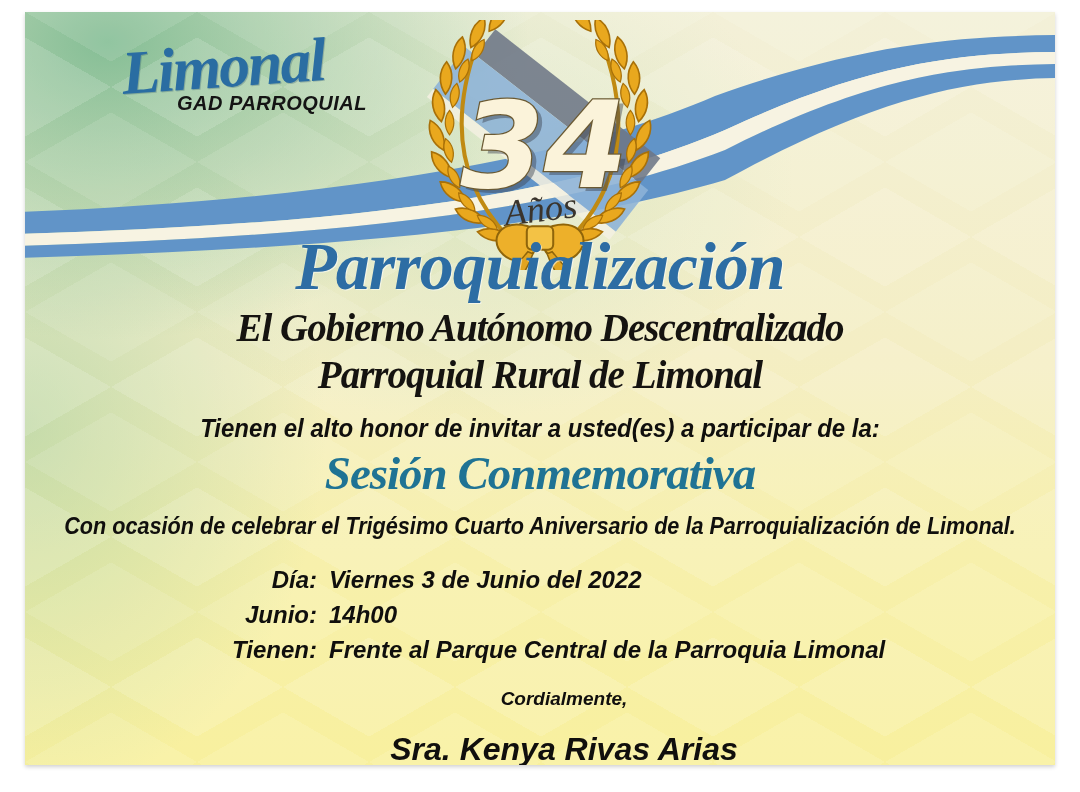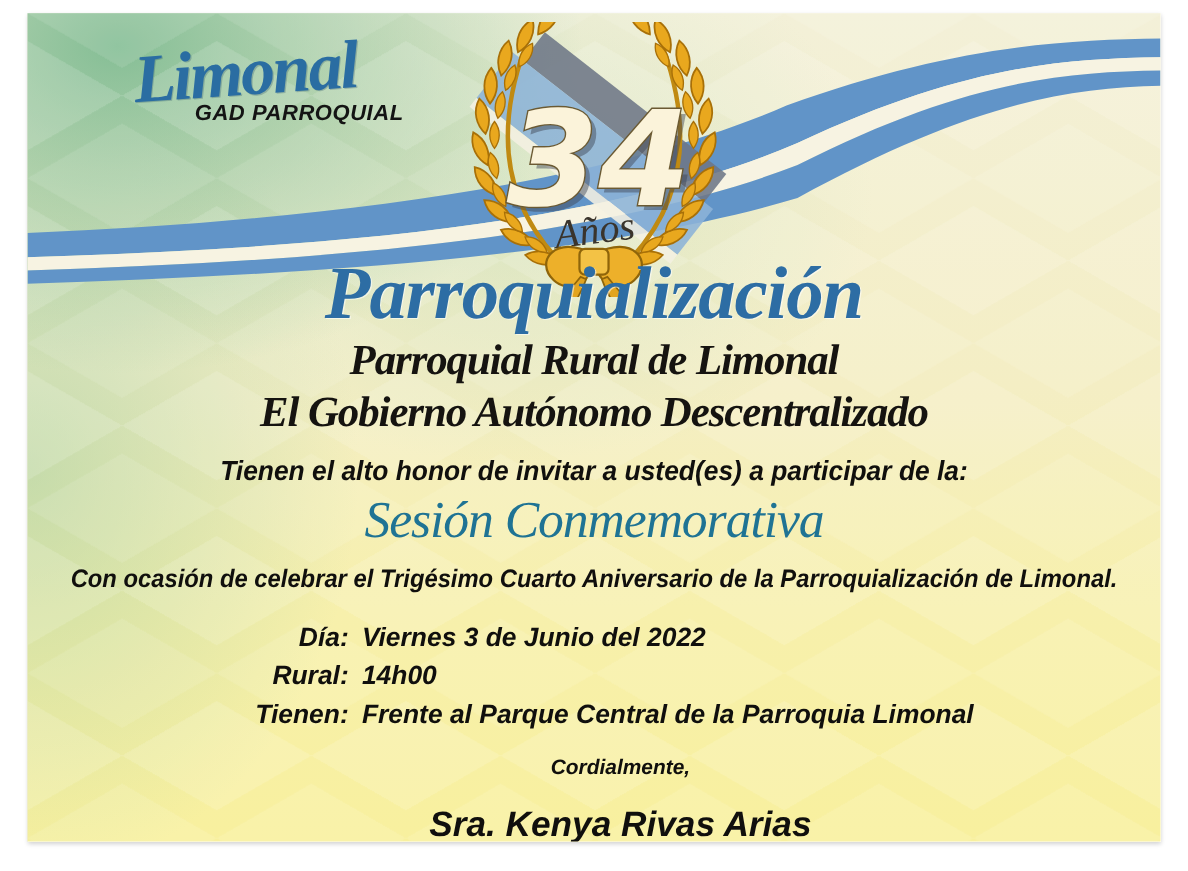--- a/index.html
+++ b/index.html
@@ -53,21 +53,21 @@
   .org{
     font-family:"Liberation Serif",serif;font-style:italic;font-weight:bold;
     font-size:39px;line-height:47px;color:#151310;margin-top:8px;letter-spacing:-1px;
   }
   .invite{
     font-family:"Liberation Sans",sans-serif;font-style:italic;font-weight:bold;
     font-size:25px;color:#100f0d;margin-top:16px;white-space:nowrap;
     transform:scaleX(.96);transform-origin:center;
   }
   .event-title{
-    font-family:"Liberation Serif",serif;font-style:italic;font-weight:normal;
+    font-family:"Liberation Serif",serif;font-style:italic;font-weight:bold;
     font-size:47px;line-height:56px;color:#1f7394;margin-top:2px;letter-spacing:-1px;
   }
   .occasion{
     font-family:"Liberation Sans",sans-serif;font-style:italic;font-weight:bold;
     font-size:23px;color:#100f0d;margin-top:12px;white-space:nowrap;
     transform:scaleX(.94);transform-origin:center;
   }
   .details{
     display:grid;grid-template-columns:92px auto;column-gap:12px;row-gap:0;
     width:fit-content;margin:22px 0 16px 200px;text-align:left;
@@ -148,34 +148,34 @@
       <path d="M120,228 C110,240 104,248 92,257 L114,252 C120,243 123,236 125,230 Z" fill="#e2a41f" stroke="#8f650a" stroke-width="1.5"></path>
       <path d="M144,228 C154,240 160,248 172,257 L150,252 C144,243 141,236 139,230 Z" fill="#e2a41f" stroke="#8f650a" stroke-width="1.5"></path>
       <rect x="119" y="203" width="26" height="23" rx="5" fill="#f3c245" stroke="#8f650a" stroke-width="2"></rect>
     </g>
   </svg>
 
   <div class="content">
     <div class="title">Parroquialización</div>
 
     <div class="org">
+      <div>El Gobierno Autónomo Descentralizado</div>
       <div>Parroquial Rural de Limonal</div>
-      <div>El Gobierno Autónomo Descentralizado</div>
     </div>
 
     <div class="invite">Tienen el alto honor de invitar a usted(es) a participar de la:</div>
 
     <div class="event-title">Sesión Conmemorativa</div>
 
     <div class="occasion">Con ocasión de celebrar el Trigésimo Cuarto Aniversario de la Parroquialización de Limonal.</div>
 
     <div class="details">
       <div class="lbl">Día:</div>
       <div class="val">Viernes 3 de Junio del 2022</div>
-      <div class="lbl">Rural:</div>
+      <div class="lbl">Junio:</div>
       <div class="val">14h00</div>
       <div class="lbl">Tienen:</div>
       <div class="val">Frente al Parque Central de la Parroquia Limonal</div>
     </div>
 
     <div class="signature">
       <div class="closing">Cordialmente,</div>
       <div class="sig-name">Sra. Kenya Rivas Arias</div>
     </div>
   </div>

